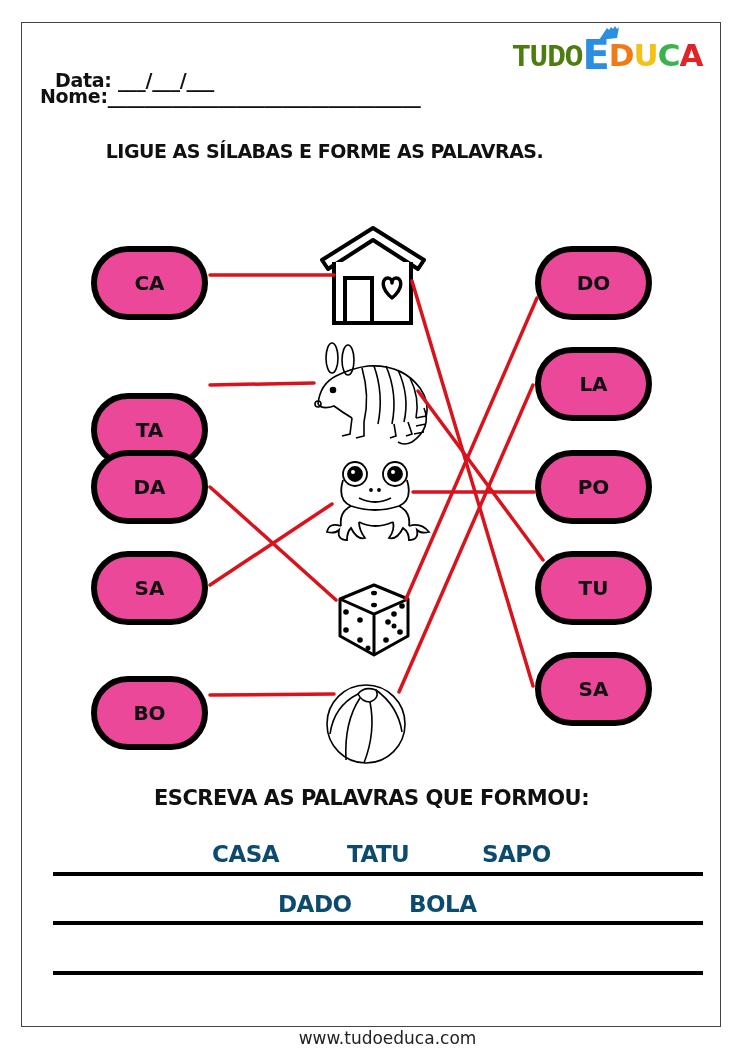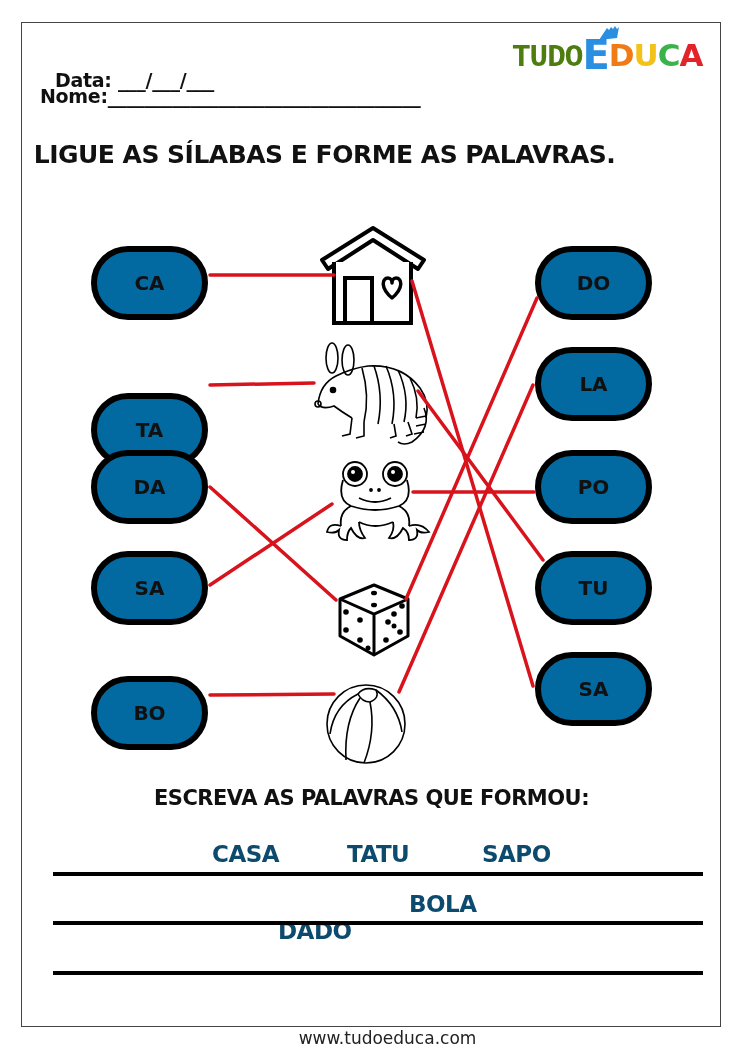--- a/index.html
+++ b/index.html
@@ -8,24 +8,24 @@
     .page-border { position: absolute; left: 21px; top: 22px; width: 700px; height: 1005px;
                    border: 1.5px solid #444; box-sizing: border-box; }
     .hdr-line { position: absolute; left: 40px; font-weight: bold; font-size: 19px; letter-spacing: -0.3px; }
     .logo { position: absolute; left: 512px; top: 30px; font-family: "DejaVu Sans", sans-serif;
             font-weight: 900; font-size: 31px; letter-spacing: -1px; line-height: 44px; }
     .logo .l1 { color: #4d7c0f; font-family: Liberation Mono, monospace; }
     .logo .e { color: #2a8fe0; font-size: 40px; position: relative; top: 3px; }
     .logo .d { color: #f07a15; } .logo .u { color: #f2c21a; } .logo .c { color: #3bb24a; } .logo .a { color: #e0242a; }
     .book { position: absolute; left: 597px; top: 26px; width: 24px; height: 16px; }
     .title { position: absolute; left: 0; width: 649px; top: 140px; text-align: center;
-             font-weight: bold; font-size: 25px; letter-spacing: -0.5px; }
+             font-weight: bold; font-size: 19px; letter-spacing: -0.5px; }
     .pill { position: absolute; width: 117px; height: 74px; border: 6px solid #000; border-radius: 40px;
             box-sizing: border-box; display: flex; align-items: center; justify-content: center;
-            font-weight: bold; font-size: 20px; background: #0369a1; }
+            font-weight: bold; font-size: 20px; background: #ec4899; }
     svg.lines { position: absolute; left: 0; top: 0; }
     .img { position: absolute; }
     .subtitle { position: absolute; left: 0; width: 743px; top: 786px; text-align: center;
                 font-weight: bold; font-size: 21px; letter-spacing: -0.5px; }
     .rule { position: absolute; left: 53px; width: 650px; height: 4px; background: #000; }
     .answer { position: absolute; color: #0c4a6e; font-weight: bold; font-size: 23px; letter-spacing: -0.5px; }
     .footer { position: absolute; left: 0; width: 743px; top: 1028px; text-align: center; font-size: 17px; color: #222; padding-left: 16px; }
   </style>
 </head>
 <body>
@@ -133,19 +133,19 @@
   </g>
 </svg>
 
 <div class="subtitle">ESCREVA AS PALAVRAS QUE FORMOU:</div>
 
 <div class="answer" style="left:212px; top:841px;">CASA</div>
 <div class="answer" style="left:347px; top:841px;">TATU</div>
 <div class="answer" style="left:482px; top:841px;">SAPO</div>
 <div class="rule" style="top:872px;"></div>
 
-<div class="answer" style="left:278px; top:891px;margin-top:27px;">DADO</div>
+<div class="answer" style="left:278px; top:891px;">DADO</div>
 <div class="answer" style="left:409px; top:891px;">BOLA</div>
 <div class="rule" style="top:921px;"></div>
 
 <div class="rule" style="top:971px;"></div>
 
 <div class="footer">www.tudoeduca.com</div>
 
 </body></html>

